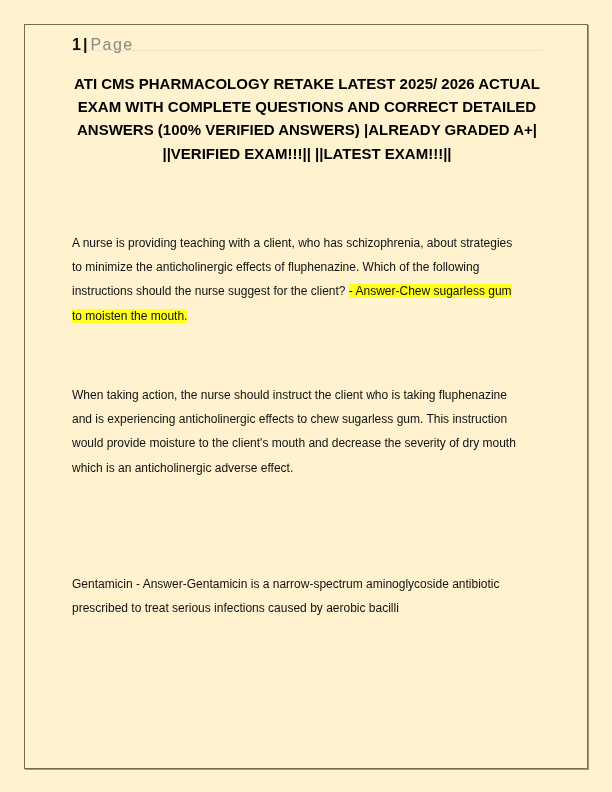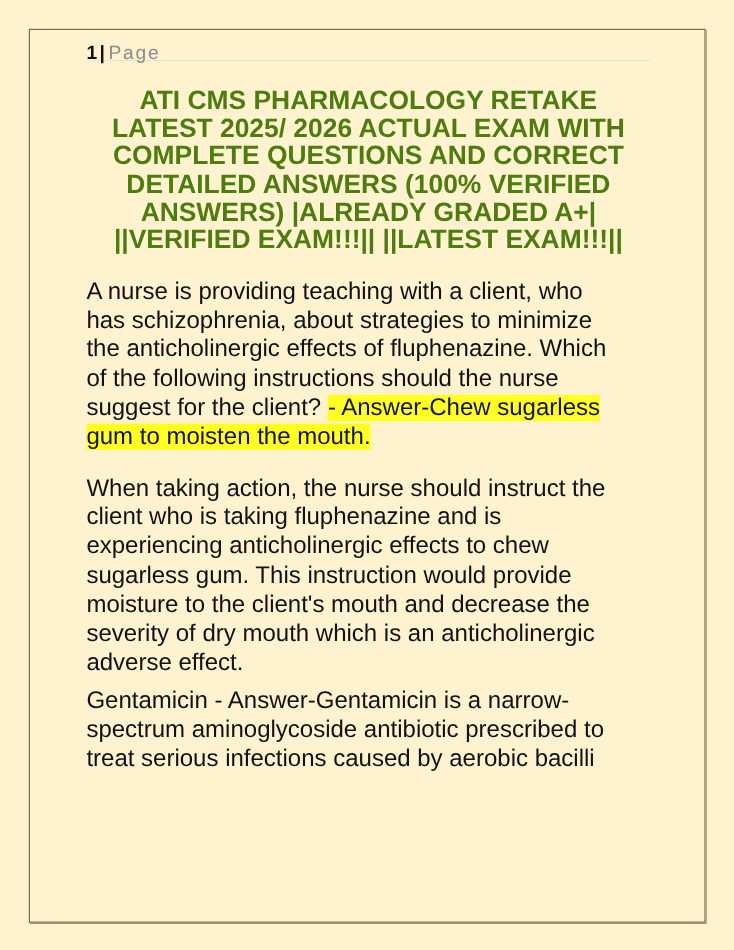--- a/index.html
+++ b/index.html
@@ -1,34 +1,34 @@
 <!DOCTYPE html>
 <html><head>
 <meta charset="utf-8">
 <style>
   html, body { margin:0; padding:0; }
   body { width:612px; height:792px; background:#fff2cf; position:relative; overflow:hidden; font-family:"Liberation Sans", sans-serif; }
   .frame { position:absolute; left:24px; top:24px; width:562px; height:743px; border:1px solid #7a6a50; box-shadow:1px 1px 0 #a89878; }
   .header { position:absolute; left:72px; top:36px; width:470px; height:14px; border-bottom:1px solid #efe3c3; font-size:16px; color:#8a8a8a; letter-spacing:1.5px; }
   .header .num { color:#111; font-weight:bold; letter-spacing:0; }
   .header .bar { color:#111; font-weight:bold; letter-spacing:0; margin:0 3px 0 2px; }
-  .title { position:absolute; left:72px; top:72px; width:470px; text-align:center; color:#4d7c0f; font-weight:bold; font-size:22px; line-height:23.2px; }
-  .para { position:absolute; left:72px; width:450px; color:#111; font-size:20px; line-height:24.2px; }
+  .title { position:absolute; left:72px; top:72px; width:470px; text-align:center; color:#000000; font-weight:bold; font-size:15px; line-height:23.2px; }
+  .para { position:absolute; left:72px; width:450px; color:#111; font-size:12px; line-height:24.2px; }
   .hl { background:#ffff22; }
 </style>
 </head>
 <body>
 
 <div class="frame"></div>
 
 <div class="header">
   <span class="num">1</span><span class="bar">|</span><span>Page</span>
 </div>
 
 <div class="title">ATI CMS PHARMACOLOGY RETAKE LATEST 2025/ 2026 ACTUAL EXAM WITH COMPLETE QUESTIONS AND CORRECT DETAILED ANSWERS (100% VERIFIED ANSWERS) |ALREADY GRADED A+| ||VERIFIED EXAM!!!|| ||LATEST EXAM!!!||</div>
 
 <div class="para" style="top:231px;">
   <span>A nurse is providing teaching with a client, who has schizophrenia, about strategies to minimize the anticholinergic effects of fluphenazine. Which of the following instructions should the nurse suggest for the client? </span><span class="hl">- Answer-Chew sugarless gum to moisten the mouth.</span>
 </div>
 
-<div class="para" style="top:395px;">When taking action, the nurse should instruct the client who is taking fluphenazine and is experiencing anticholinergic effects to chew sugarless gum. This instruction would provide moisture to the client's mouth and decrease the severity of dry mouth which is an anticholinergic adverse effect.</div>
+<div class="para" style="top:383px;">When taking action, the nurse should instruct the client who is taking fluphenazine and is experiencing anticholinergic effects to chew sugarless gum. This instruction would provide moisture to the client's mouth and decrease the severity of dry mouth which is an anticholinergic adverse effect.</div>
 
 <div class="para" style="top:572px;">Gentamicin - Answer-Gentamicin is a narrow-spectrum aminoglycoside antibiotic prescribed to treat serious infections caused by aerobic bacilli</div>
 
 </body></html>

